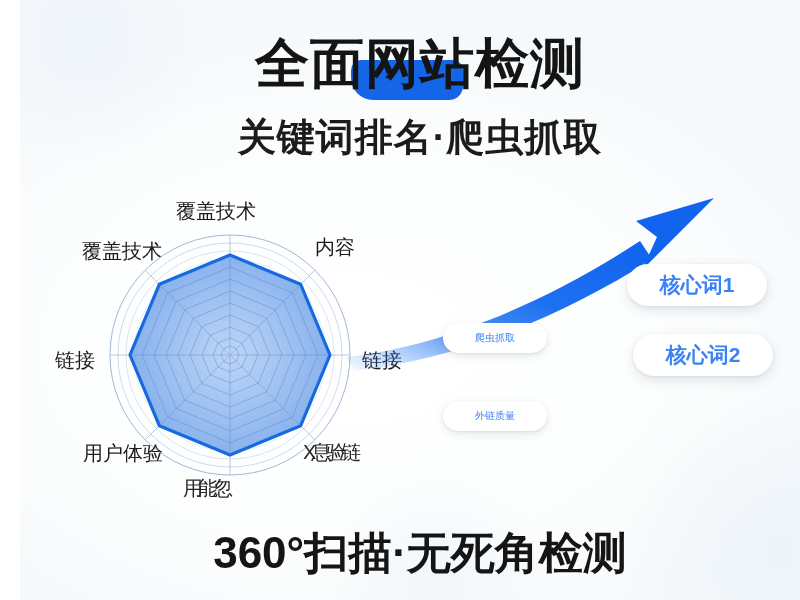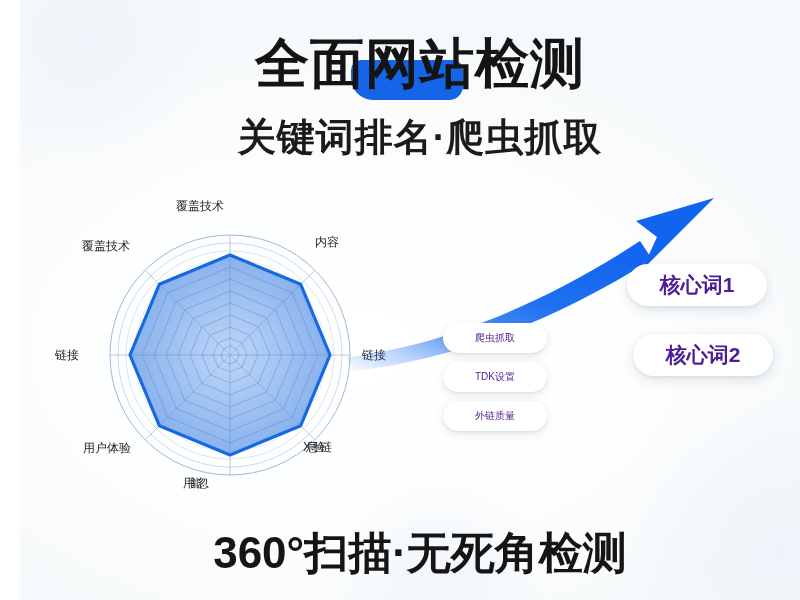--- a/index.html
+++ b/index.html
@@ -79,21 +79,21 @@
   .radar-area {
     position: absolute;
     left: 30px;
     top: 190px;
     width: 380px;
     height: 330px;
   }
   .radar-svg { position: absolute; left: 0; top: 0; }
   .axis-label {
     position: absolute;
-    font-size: 12px;
+    font-size: 20px;
     color: #1c1c1c;
     white-space: nowrap;
     font-weight: normal;
   }
   .axis-label.garbled {
     letter-spacing: -5px;
     color: #262626;
     filter: blur(0.2px);
   }
 
@@ -107,21 +107,21 @@
 
   
   .pill {
     position: absolute;
     display: flex;
     align-items: center;
     justify-content: center;
     background: #ffffff;
     border-radius: 22px;
     box-shadow: 0 3px 9px rgba(90,110,135,0.16), 0 1px 2px rgba(90,110,135,0.10);
-    color: #4c1d95;
+    color: #3b82f6;
     white-space: nowrap;
   }
   .pill-small {
     width: 104px;
     height: 30px;
     font-size: 10px;
     border-radius: 15px;
   }
   .pill-big {
     width: 140px;
@@ -236,23 +236,20 @@
     </defs>
 
     <path d="M 26,182 C 120,172 226,128 320,66 L 332,84 C 236,146 128,186 34,196 Z" fill="url(#arrowGrad)"></path>
 
     <path d="M 394,23 L 316,46 L 337,62 L 322,95 Z" fill="#1263ee"></path>
   </svg>
 
   <div class="pill pill-small" style="left:423px; top:323px;">
     <span>爬虫抓取</span>
   </div>
-  <div class="pill pill-small" style="left:423px; top:362px;">
-    <span>TDK设置</span>
-  </div>
   <div class="pill pill-small" style="left:423px; top:401px;">
     <span>外链质量</span>
   </div>
 
   <div class="pill pill-big" style="left:607px; top:264px;">
     <span>核心词1</span>
   </div>
   <div class="pill pill-big" style="left:613px; top:334px;text-align:center;">
     <span>核心词2</span>
   </div>

